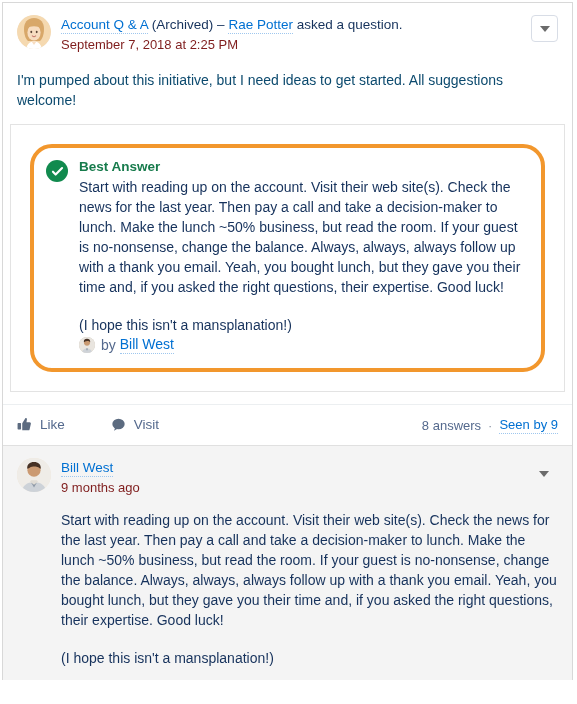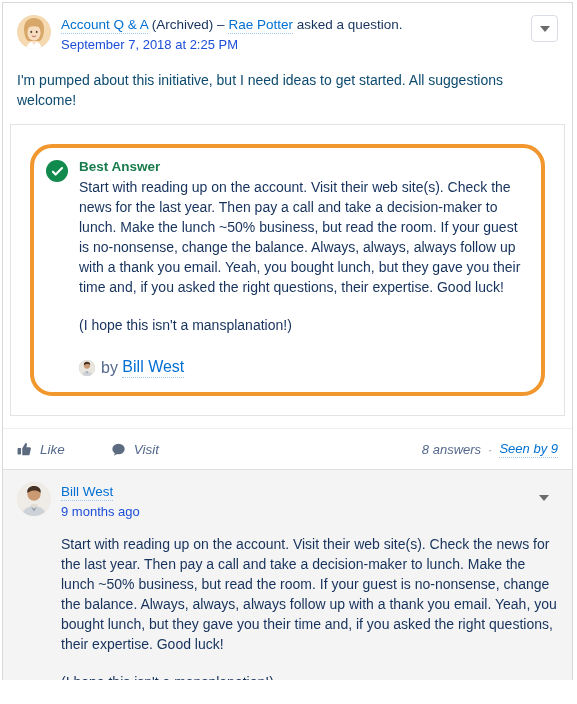--- a/index.html
+++ b/index.html
@@ -60,21 +60,21 @@
   }
   .lnk {
     color: #0070d2;
     text-decoration: none;
     border-bottom: 1px dotted #9fc7ee;
     padding-bottom: 1px;
   }
   .plain { color: #16325c; }
   .timestamp {
     font-size: 13px;
-    color: #1d4ed8;
+    color: #7f1d1d;
     line-height: 19px;
     margin-top: 1px;
   }
   .menu-btn {
     position: absolute;
     right: 0;
     top: 0;
     width: 25px;
     height: 25px;
     border: 1px solid #d8dde6;
@@ -151,45 +151,44 @@
   .best-text {
     font-size: 14px;
     color: #16325c;
     line-height: 20px;
   }
   .best-text p { margin: 0; }
   .best-text p + p { margin-top: 18px; }
   .byline {
     display: flex;
     align-items: center;
-    margin-top: 23px;
-    font-size: 16px;
+    margin-top: 1px;
+    font-size: 14px;
     color: #54698d;
     text-align: right;
   }
   .mini-avatar {
     width: 16px;
     height: 16px;
     border-radius: 50%;
     overflow: hidden;
     margin-right: 6px;
     flex: 0 0 16px;
     background: #c9c2b6;
   }
   .mini-avatar svg { width:16px; height:16px; display:block; }
 
   
   .action-bar {
     display: flex;
-    align-items: center;
+    align-items: flex-start;
     padding: 12px 14px 11px 14px;
     border-top: 1px solid #eceff1;
     margin-top: 12px;
     background: #fff;
-    font-style: italic;
   }
   .act {
     display: flex;
     align-items: center;
     font-size: 13.5px;
     color: #54698d;
     cursor: pointer;
     margin-right: 46px;
   }
   .act .ic { margin-right: 8px; display: flex; align-items: center; }

